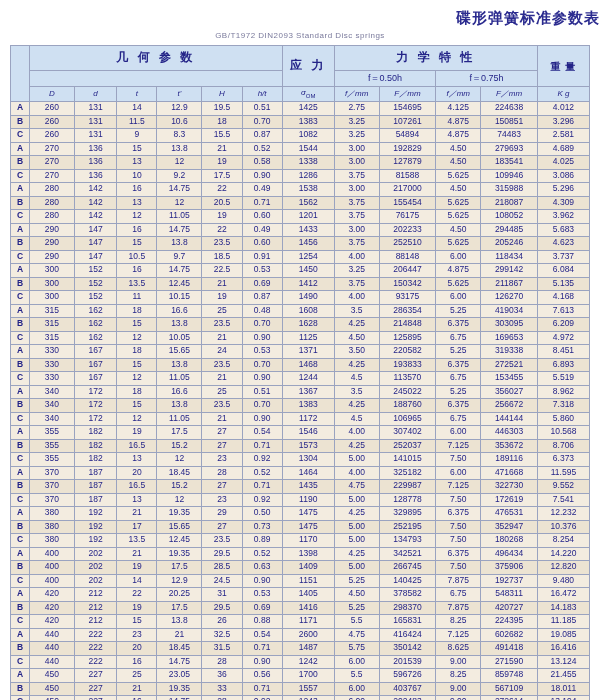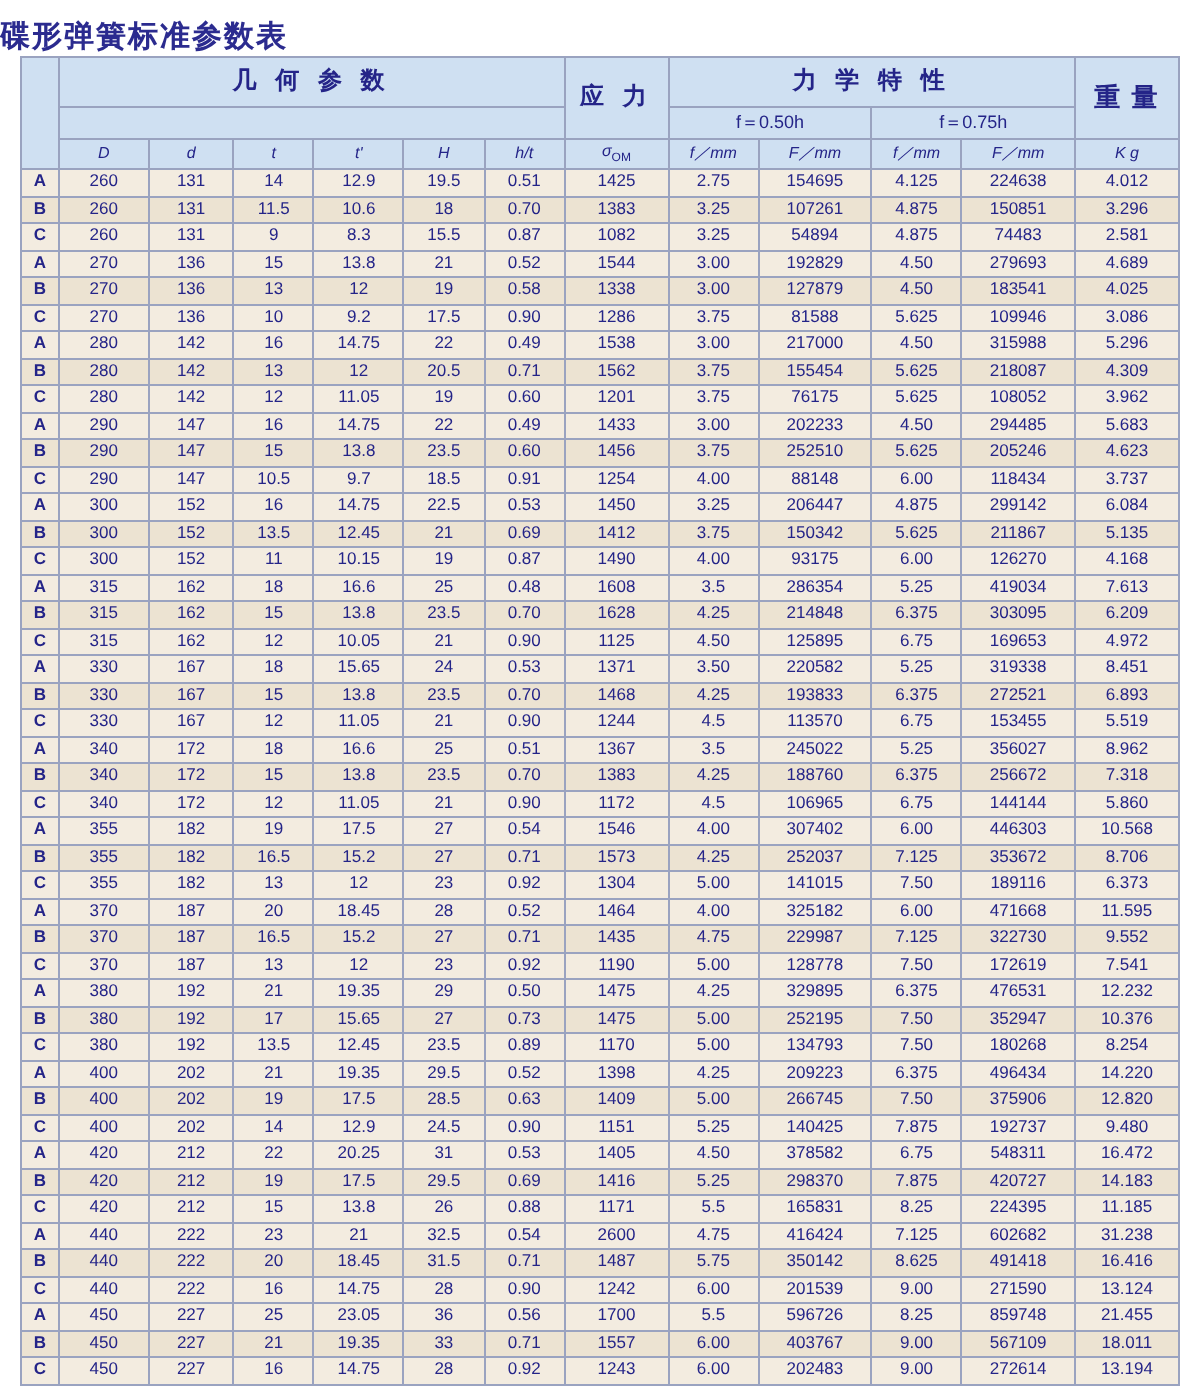--- a/index.html
+++ b/index.html
@@ -5,21 +5,21 @@
   html,body{margin:0;padding:0;}
   body{
     width:600px;height:700px;
     background:#ffffff;
     font-family:"Liberation Sans", sans-serif;
     color:#1a1a6e;
     overflow:hidden;
   }
   .page{position:relative;width:600px;height:700px;}
   .title{
-    text-align:left;
+    text-align:right;
     font-size:15px;
     font-weight:bold;
     color:#2b2b8f;
     letter-spacing:1px;
     padding-top:9px;
   }
   .subtitle{
     text-align:center;
     font-size:8px;
     color:#7a7a9c;
@@ -43,21 +43,21 @@
     line-height:1.15;
   }
   .hdr1 td{
     background:#cfe0f2;
     font-weight:bold;
     height:24px;
     font-size:12px;
     letter-spacing:3px;
   }
   .hdr1 td.vert{
-    font-size:13px;
+    font-size:10px;
     letter-spacing:1px;
     line-height:1.1;
   }
   .hdr2 td{
     background:#cfe0f2;
     height:15px;
     font-size:9px;
     font-weight:normal;
   }
   .hdr3 td{
@@ -85,20 +85,21 @@
   col.cf2{width:38px;}
   col.cF2{width:48px;}
   col.cKg{width:44px;}
 </style>
 </head>
 <body>
 
 <div class="page">
 
   <div class="title">碟形弹簧标准参数表</div>
+  <div class="subtitle">GB/T1972   DIN2093   Standard   Disc springs</div>
 
   <table class="main">
     <colgroup>
       <col class="c0">
         <col class="cD">
         <col class="cd">
         <col class="ct">
         <col class="ctp">
         <col class="cH">
         <col class="cht">
@@ -636,21 +637,21 @@
         <tr class="rA">
           <td class="grp">A</td>
           <td>400</td>
           <td>202</td>
           <td>21</td>
           <td>19.35</td>
           <td>29.5</td>
           <td>0.52</td>
           <td>1398</td>
           <td>4.25</td>
-          <td>209223</td>
+          <td>342521</td>
           <td>6.375</td>
           <td>496434</td>
           <td>14.220</td>
         </tr>
         <tr class="rB">
           <td class="grp">B</td>
           <td>400</td>
           <td>202</td>
           <td>19</td>
           <td>17.5</td>
@@ -729,21 +730,21 @@
           <td>222</td>
           <td>23</td>
           <td>21</td>
           <td>32.5</td>
           <td>0.54</td>
           <td>2600</td>
           <td>4.75</td>
           <td>416424</td>
           <td>7.125</td>
           <td>602682</td>
-          <td>31.238</td>
+          <td>19.085</td>
         </tr>
         <tr class="rB">
           <td class="grp">B</td>
           <td>440</td>
           <td>222</td>
           <td>20</td>
           <td>18.45</td>
           <td>31.5</td>
           <td>0.71</td>
           <td>1487</td>

